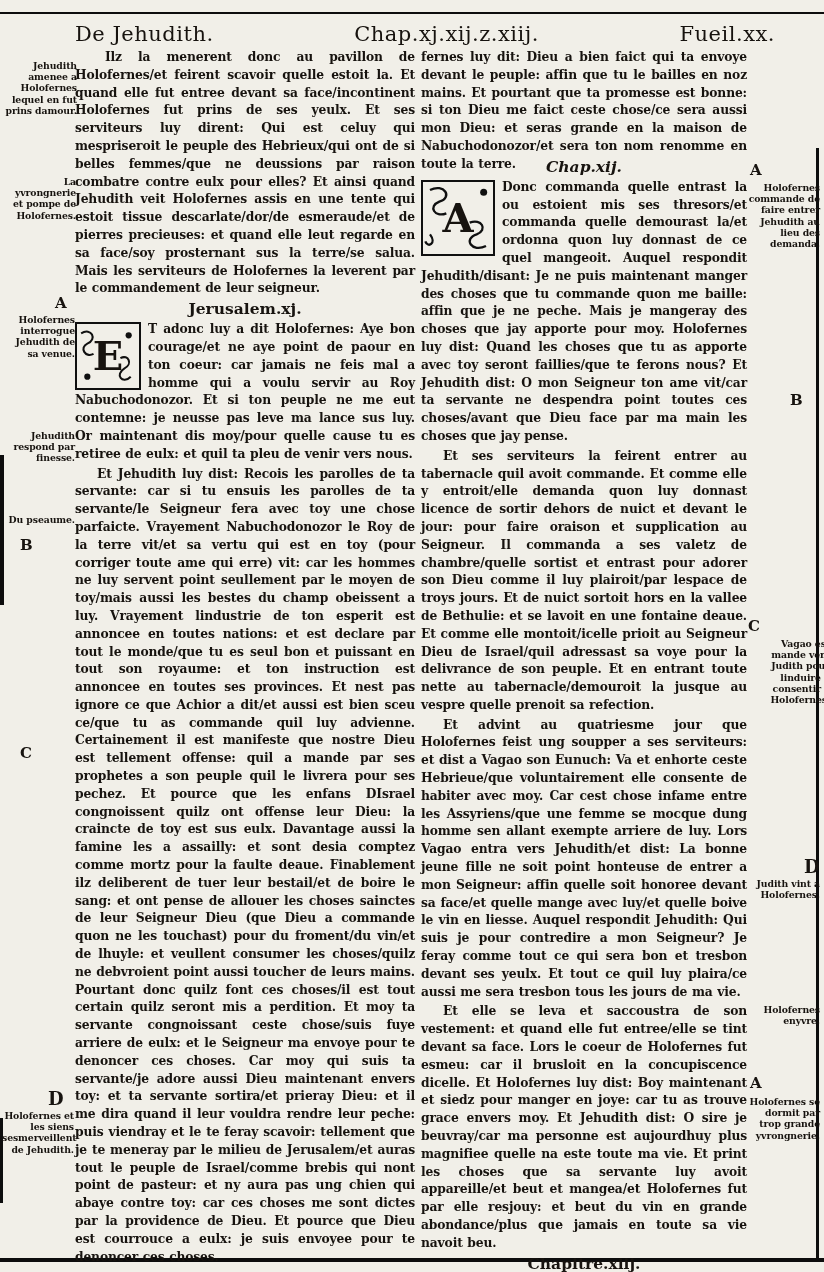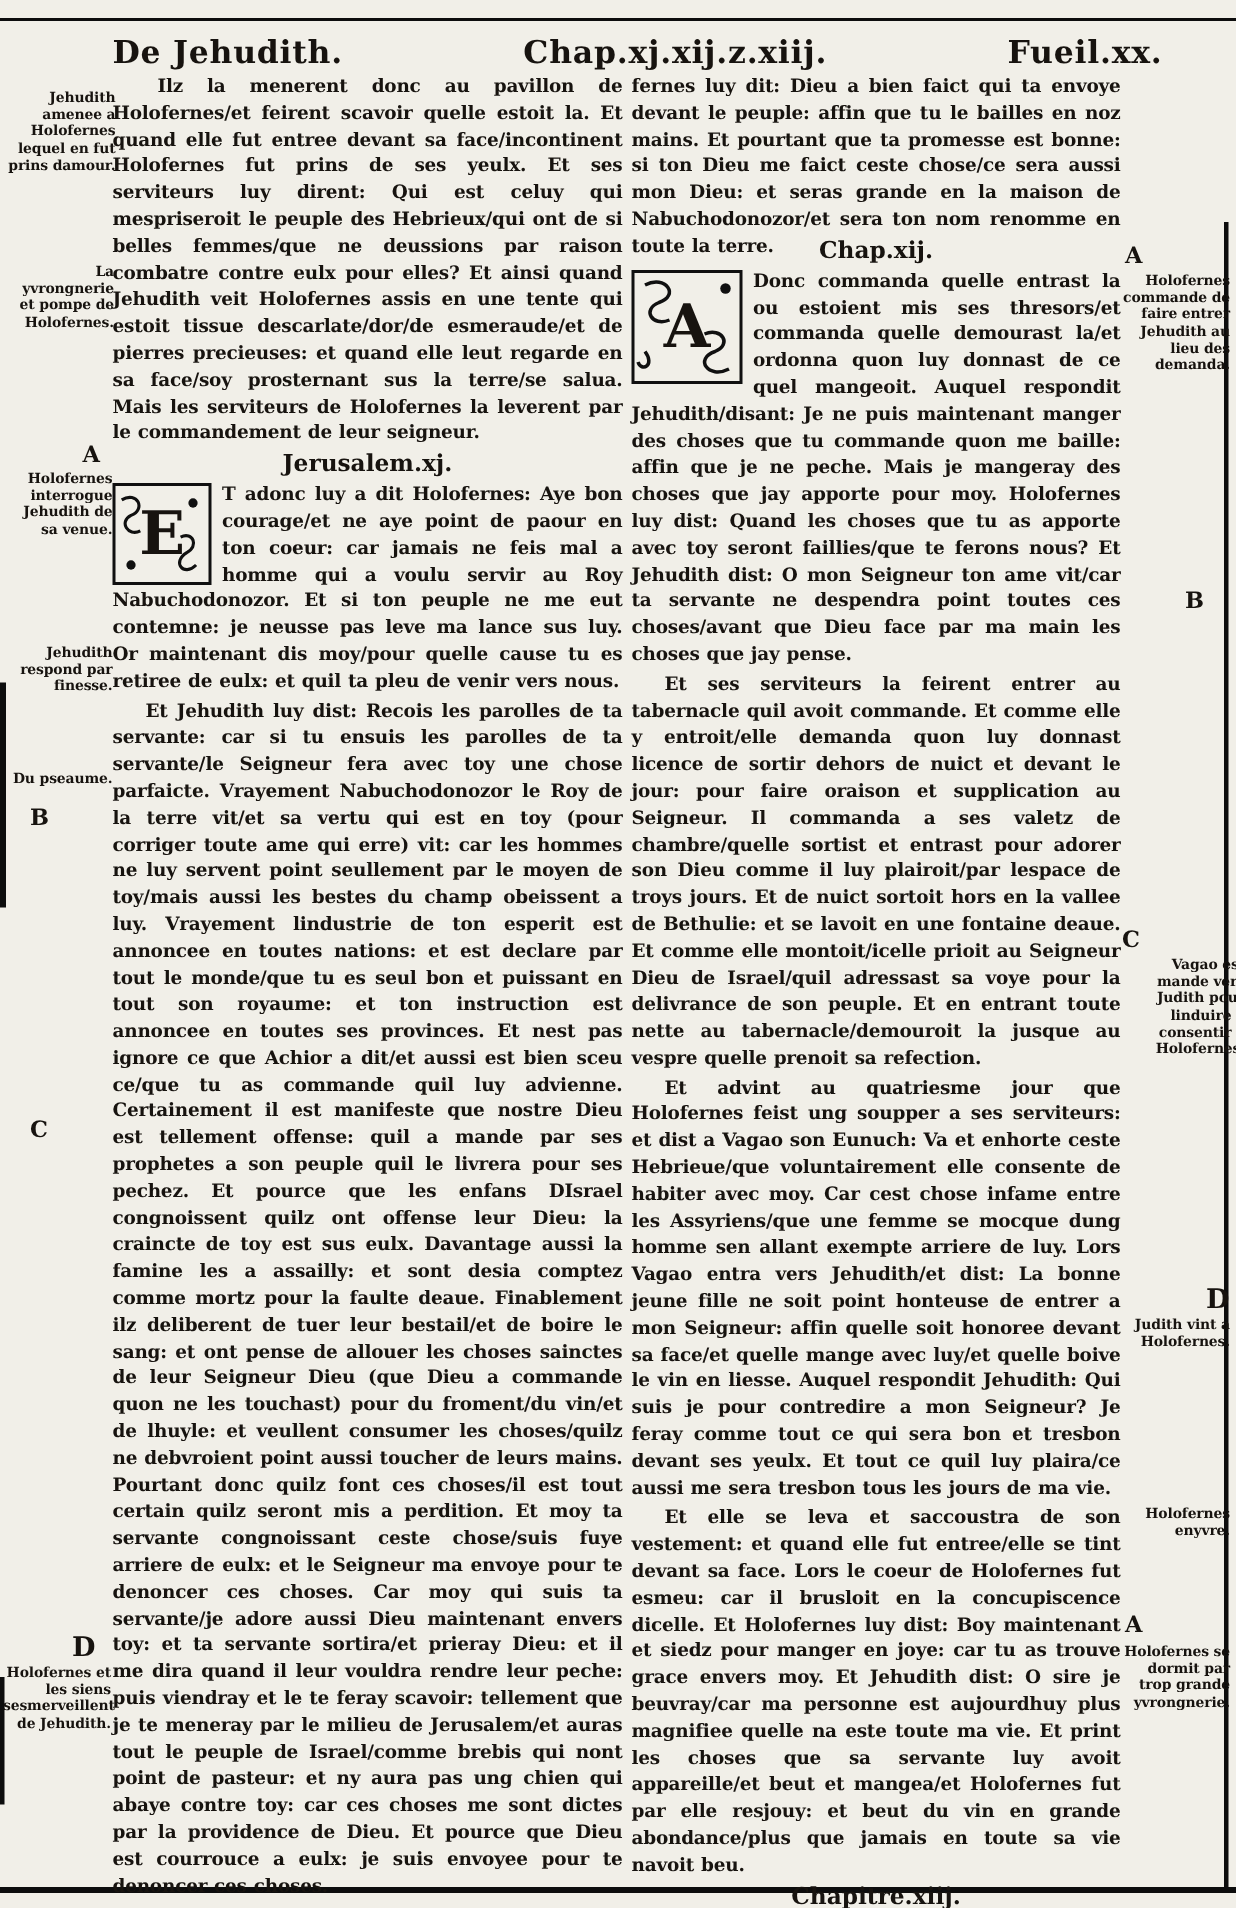--- a/index.html
+++ b/index.html
@@ -12,41 +12,41 @@
   .rule{position:absolute;background:#0d0d0d;}
   .rule.top{left:0;top:12px;width:824px;height:2px;}
   .rule.bottom{left:0;top:1258px;width:824px;height:4px;}
   .rule.right{left:816px;top:148px;width:3px;height:1110px;}
   .rule.left-a{left:0;top:455px;width:4px;height:150px;}
   .rule.left-b{left:0;top:1118px;width:3px;height:85px;}
 
   .running-head{
     position:absolute;left:75px;top:22px;width:700px;
     display:flex;align-items:center;
-    font-weight:bold;font-size:21px;letter-spacing:.5px;
+    font-weight:normal;font-size:21px;letter-spacing:.5px;
   }
   .running-head .c{flex:1;text-align:center;}
   .running-head .r{text-align:right;}
 
   .col{position:absolute;top:48px;}
   .col-left{left:75px;width:340px;}
   .col-right{left:421px;width:326px;}
 
   p.body{
     margin:0 0 2px 0;font-size:12.3px;line-height:17.8px;
     text-align:justify;font-weight:bold;letter-spacing:-0.15px;
     word-spacing:0.5px;
   }
   p.ind{text-indent:22px;}
   p.ind-lg{text-indent:30px;}
   .chapter-head{
     text-align:center;font-weight:bold;font-size:15.5px;
     margin:1px 0 2px 0;
   }
-  .chapter-head.overlap{margin-top:-17.8px;}
+  .chapter-head.overlap{margin-top:-17.8px;font-style:italic;}
 
   .drop{
     float:left;position:relative;border:2.5px solid #101010;
     background:#f1efe8;margin:2px 7px 1px 0;
   }
   .drop.sz-a{width:62px;height:64px;}
   .drop.sz-b{width:70px;height:72px;}
   .drop svg{position:absolute;left:0;top:0;width:100%;height:100%;}
   .drop .letter{
     position:absolute;inset:0;display:flex;align-items:center;justify-content:center;

